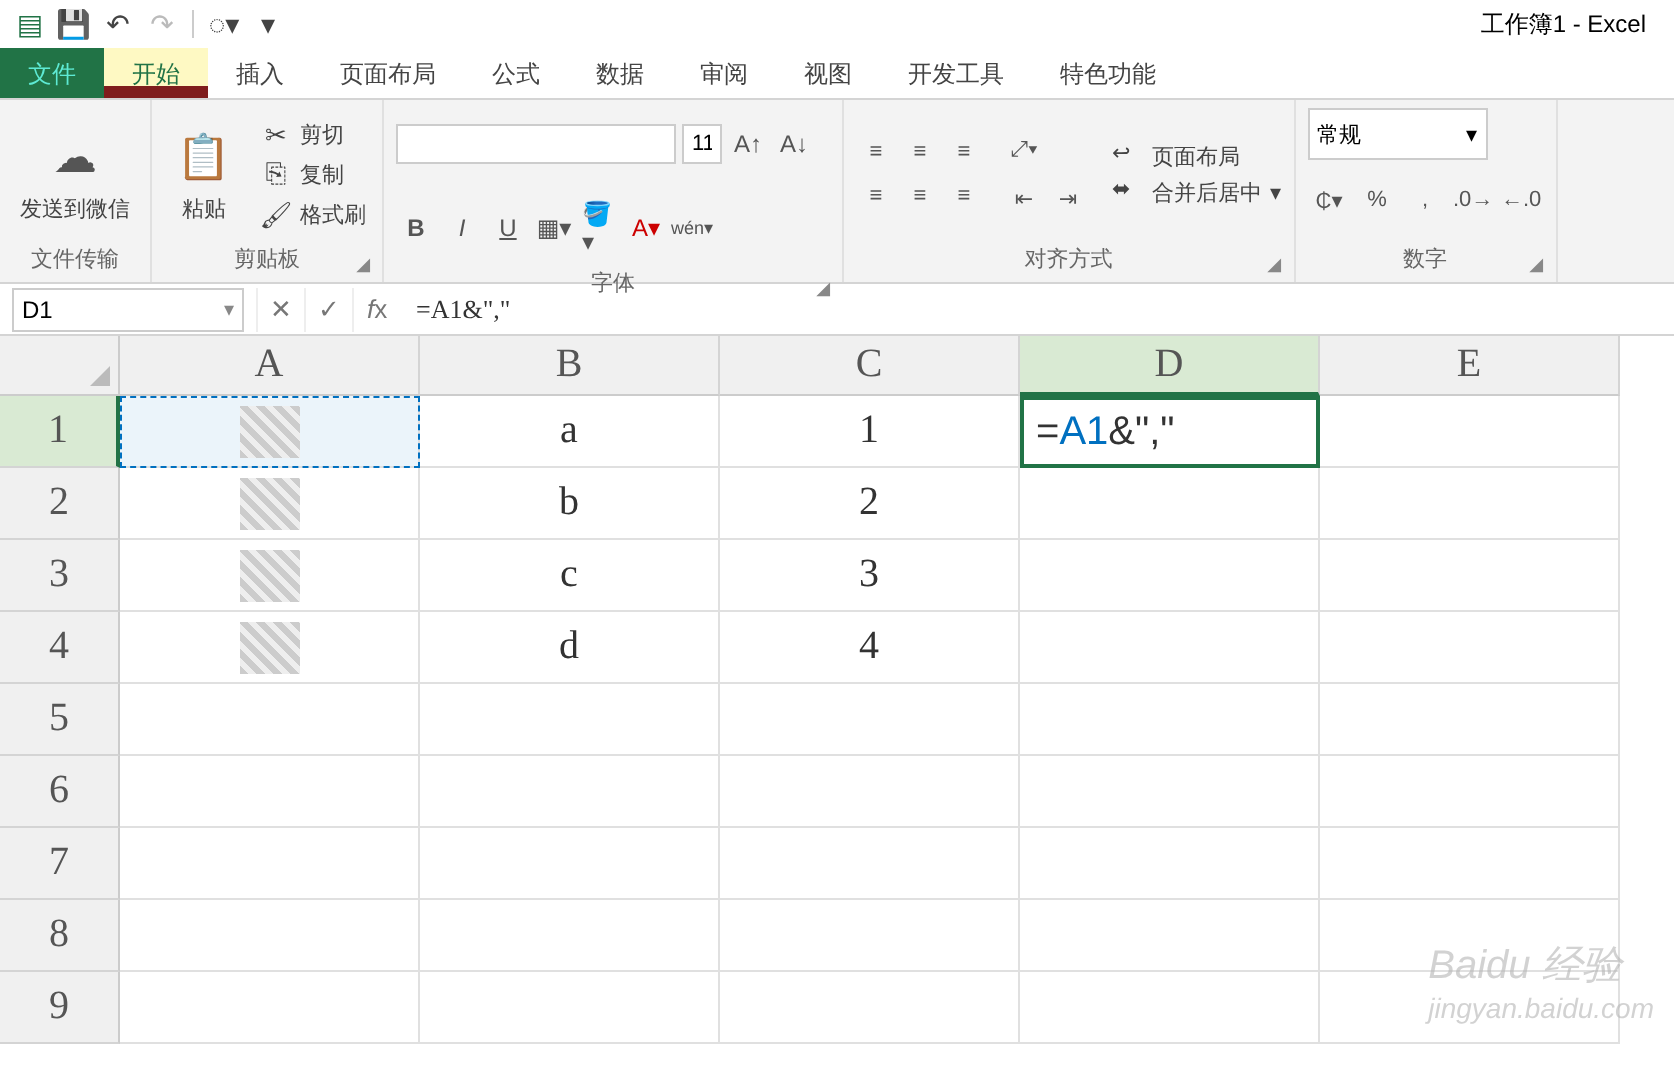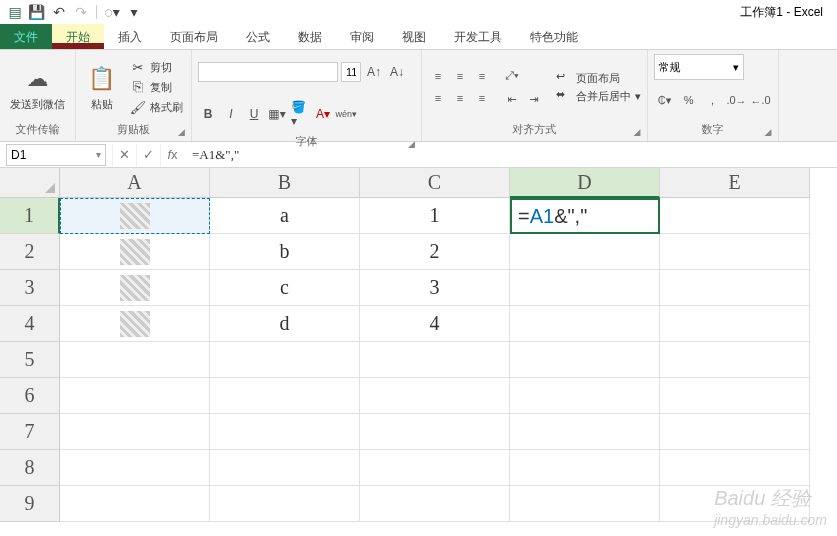--- a/index.html
+++ b/index.html
@@ -41,21 +41,21 @@
 .align-group .side { display: flex; flex-direction: column; gap: 2px; margin-left: 6px; }
 .align-group .sb { display: flex; align-items: center; gap: 4px; font-size: 11px; color: #444; }
 .align-group .sb .icon { width: 16px; height: 16px; }
 
 .num-group .nb { height: 20px; width: 90px; border: 1px solid #ccc; background: #fff; font-size: 11px; padding: 12px 4px; display: flex; align-items: center; justify-content: space-between; }
 .num-group .row2 { display: flex; gap: 2px; margin-top: 4px; }
 .num-group .nbtn { width: 22px; height: 20px; display: flex; align-items: center; justify-content: center; font-size: 11px; color: #555; }
 
 
 .fbar { height: 26px; border-bottom: 1px solid #d4d4d4; display: flex; align-items: center; background: #fff; }
-.namebox { width: 100px; height: 22px; margin: 0 6px; border: 1px solid #ccc; display: flex; align-items: center; justify-content: space-between; padding: 0 4px; font-size: 12px; }
+.namebox { width: 116px; height: 22px; margin: 0 6px; border: 1px solid #ccc; display: flex; align-items: center; justify-content: space-between; padding: 0 4px; font-size: 12px; }
 .fbar .fbtn { width: 24px; height: 22px; display: flex; align-items: center; justify-content: center; color: #777; font-size: 13px; border-left: 1px solid #eee; }
 .fbar .formula { flex: 1; padding: 0 8px; font-size: 13px; font-family: "SimSun", serif; color: #333; }
 
 
 .sheet { position: relative; }
 .corner { position: absolute; left: 0; top: 0; width: 60px; height: 30px; background: #f0f0f0; border-right: 1px solid #ccc; border-bottom: 1px solid #ccc; }
 .corner::after { content: ""; position: absolute; right: 4px; bottom: 4px; border-left: 10px solid transparent; border-bottom: 10px solid #bbb; }
 
 .colheads { position: absolute; left: 60px; top: 0; right: 0; height: 30px; display: flex; }
 .colhead { width: 150px; background: #f0f0f0; border-right: 1px solid #d4d4d4; border-bottom: 1px solid #ccc; display: flex; align-items: center; justify-content: center; font-family: "Times New Roman", serif; font-size: 20px; color: #555; }
@@ -67,21 +67,21 @@
 
 .cells { position: absolute; left: 60px; top: 30px; right: 0; }
 .row { display: flex; height: 36px; }
 .cell { width: 150px; height: 36px; border-right: 1px solid #e0e0e0; border-bottom: 1px solid #e0e0e0; display: flex; align-items: center; justify-content: center; font-family: "Times New Roman", "SimSun", serif; font-size: 20px; color: #333; position: relative; }
 .cell.editing { border: 2px solid #217346; justify-content: flex-start; padding-left: 6px; font-family: "SimSun", monospace; }
 .cell.editing .ref { color: #0070c0; }
 .cell.a-hl { background: rgba(0, 112, 192, 0.08); outline: 1px dashed #0070c0; outline-offset: -1px; }
 .cell .pixelate { width: 30px; height: 26px; background: repeating-linear-gradient(45deg,#ccc,#ccc 3px,#eee 3px,#eee 6px); }
 
 
-.watermark { position: absolute; right: 10px; bottom: 8px; color: rgba(180,180,180,0.6); font-size: 20px; font-style: italic; pointer-events: none; }
+.watermark { position: absolute; right: 10px; bottom: 24px; color: rgba(180,180,180,0.6); font-size: 20px; font-style: italic; pointer-events: none; }
 .watermark .sub { font-size: 14px; display: block; text-align: right; }
 </style>
 </head>
 <body>
 
 <div class="qat">
   <div class="qicon" style="color:#217346">▤</div>
   <div class="qicon" style="color:#3b7dd8">💾</div>
   <div class="qicon">↶</div>
   <div class="qicon" style="color:#bbb">↷</div>

